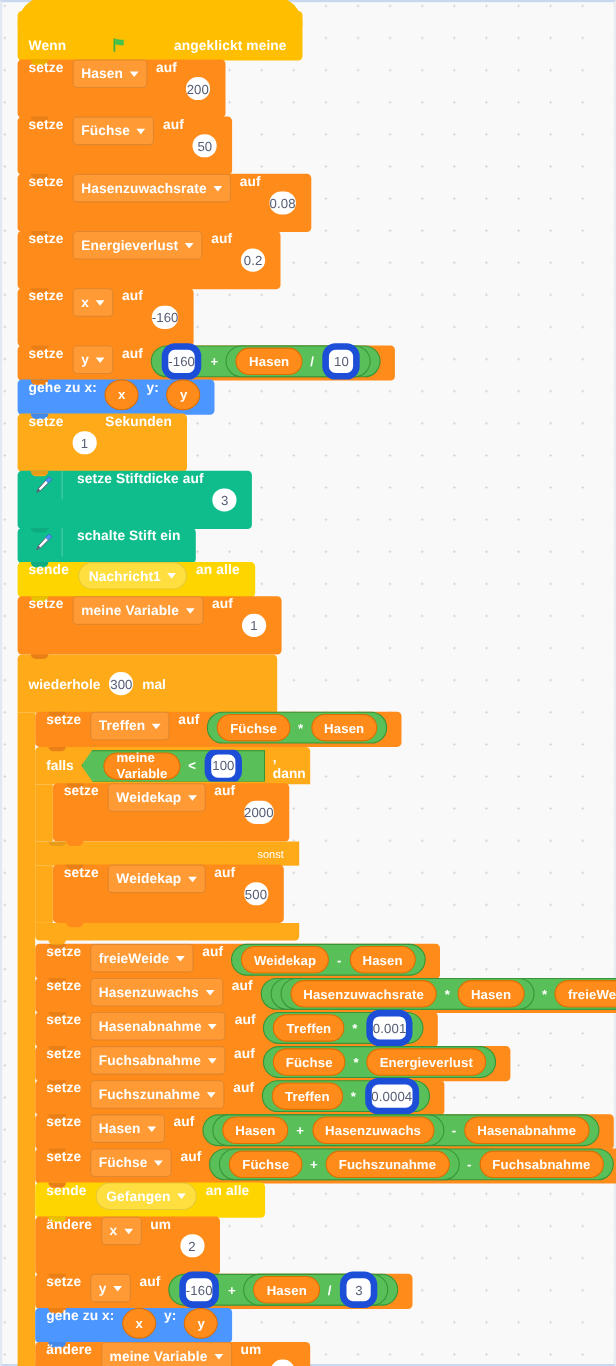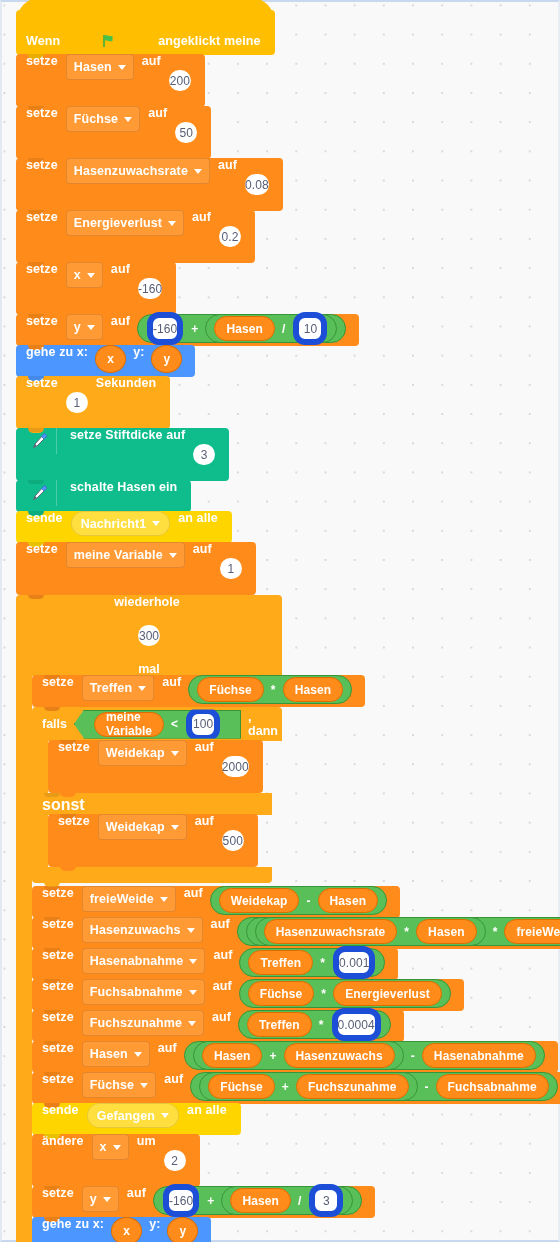--- a/index.html
+++ b/index.html
@@ -157,23 +157,24 @@
     position:relative;
   }
   .c-top::before{
     content:"";position:absolute;z-index:3;
     left:12px;top:0;width:16px;height:4px;
     border-radius:0 0 5px 5px;background:rgba(0,0,0,.09);
   }
   .c-mid{
     display:flex;align-items:center;
     min-height:22px;padding:0 10px;
-    color:#fff;font-size:16px;font-weight:bold;
+    color:#fff;font-size:10px;font-weight:normal;
     width:240px;box-sizing:border-box;
     position:relative;
+    justify-content:flex-end;
   }
   .c-arm{width:16px;flex:0 0 16px;}
   .c-body{display:flex;}
   .c-inner{padding-top:0;}
   .c-foot{
     height:16px;width:240px;
     border-radius:0 0 4px 4px;
     position:relative;
   }
   .c-foot::after{
@@ -316,21 +317,21 @@
 
   <div class="blk stack c-pen">
     <span class="pen-icon">
       <svg width="22" height="22" viewBox="0 0 22 22">
         <path d="M16.5 3.5 L19 6 L9 16 L5.5 17.5 L7 14 Z" fill="#fff" stroke="#575e75" stroke-width=".9" stroke-linejoin="round"></path>
         <path d="M13.5 6.5 L16.5 3.5 L19 6 L16 9 Z" fill="#4c97ff" stroke="#3373cc" stroke-width=".8"></path>
         <path d="M5.5 17.5 L7 14 L8.6 15.6 Z" fill="#575e75"></path>
       </svg>
     </span>
     <span class="pen-sep"></span>
-    <span class="lbl">schalte Hasen ein</span>
+    <span class="lbl">schalte Stift ein</span>
   </div>
 
   <div class="blk stack c-events2">
     <span class="lbl first">sende</span>
     <span class="dd pill">
       <span>Nachricht1</span>
           <i class="caret"></i>
     </span>
     <span class="lbl">an alle</span>
   </div>
@@ -339,21 +340,21 @@
     <span class="lbl first">setze</span>
     <span class="dd">
       <span>meine Variable</span>
           <i class="caret"></i>
     </span>
     <span class="lbl">auf</span>
     <span class="num">1</span>
   </div>
 
   <div class="cblock">
-    <div class="c-top c-control" style="width:266px;box-sizing:border-box;flex-direction:column;">
+    <div class="c-top c-control" style="width:236px;box-sizing:border-box;">
       <span class="lbl first">wiederhole</span>
       <span class="num">300</span>
       <span class="lbl">mal</span>
     </div>
     <div class="c-body">
       <div class="c-arm c-control"></div>
       <div class="c-inner">
 
         <div class="blk stack c-data">
           <span class="lbl first">setze</span>

